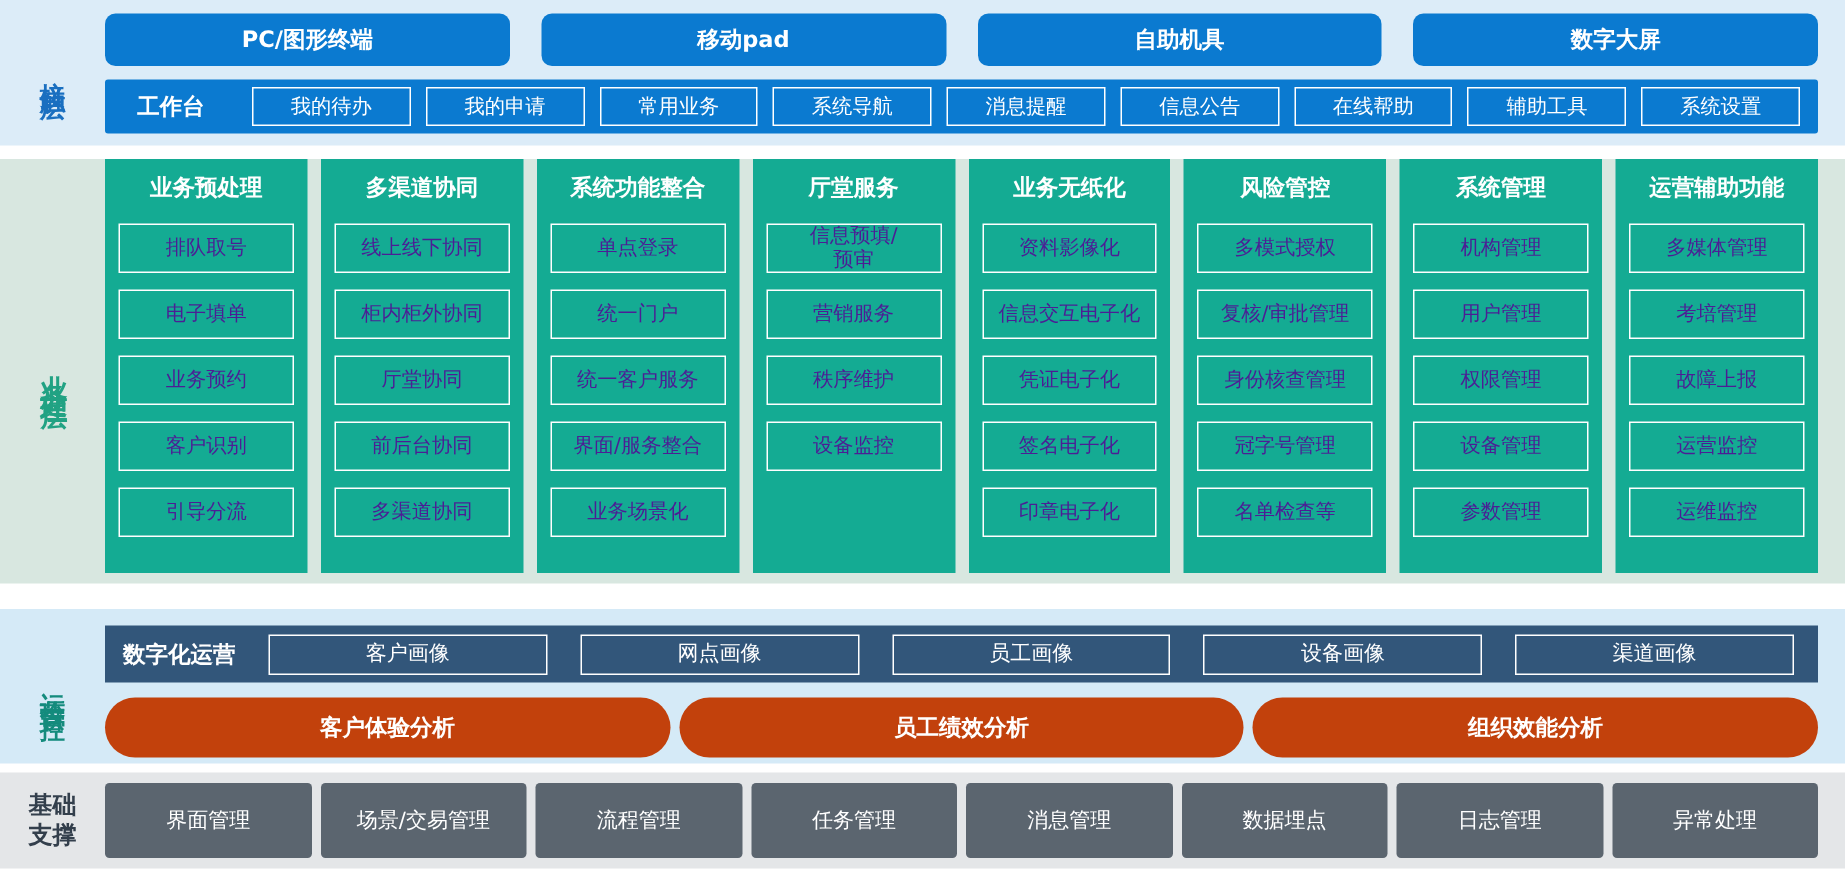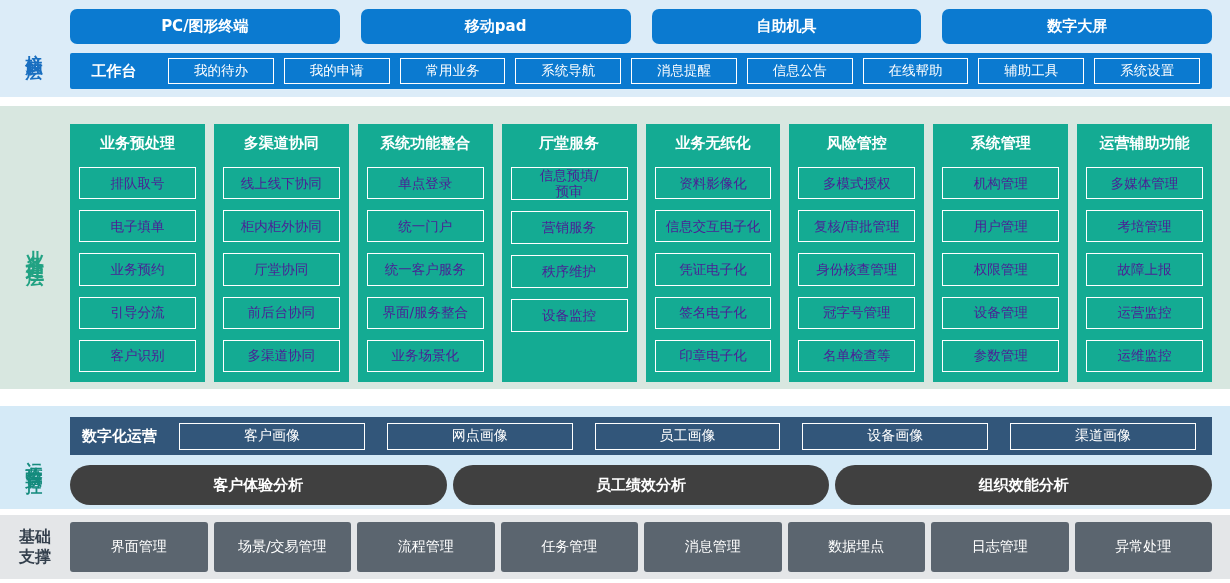--- a/index.html
+++ b/index.html
@@ -18,34 +18,34 @@
   .band1 .band-content { padding-top:9px; }
   .channel-row { display:flex; gap:21px; height:35px; }
   .channel { flex:1; background:#0b7ad0; border-radius:7px; color:#fff; font-weight:bold; font-size:15px; display:flex; align-items:center; justify-content:center; }
   .wb-row { margin-top:9px; height:36px; background:#0b7ad0; border-radius:2px; display:flex; align-items:center; gap:10px; padding-right:12px; }
   .wb-label { width:88px; flex:none; text-align:center; color:#fff; font-weight:bold; font-size:15px; }
   .wb-item { flex:1; height:26px; border:1px solid #ffffff; color:#fff; font-size:13.5px; display:flex; align-items:center; justify-content:center; white-space:nowrap; }
 
   
   .band2 { height:283px; background:#d8e7e0; margin-top:9px; }
   .band2 .vlabel { color:#21a283; font-size:18px; }
-  .band2 .band-content { display:flex; gap:9px; padding-top:18px; padding-bottom:7px; }
+  .band2 .band-content { display:flex; gap:9px; padding-top:0; padding-bottom:7px; }
   .biz-col { flex:1; background:#14ab93; padding:6px 9px 10px; display:flex; flex-direction:column; min-width:0; }
   .col-title { color:#fff; font-weight:bold; font-size:15px; text-align:center; height:26px; line-height:26px; white-space:nowrap; }
   .col-item { height:33px; border:1px solid #ffffff; color:#4c1d95; font-size:13.5px; display:flex; align-items:center; justify-content:center; margin-top:11px; text-align:center; white-space:pre-line; line-height:1.12; }
 
   
   .band3 { height:103px; background:#d5eaf7; margin-top:17px; }
   .band3 .vlabel { color:#148b7d; }
   .band3 .band-content { padding-top:11px; }
   .ops-row1 { height:38px; background:#32567a; display:flex; align-items:center; gap:22px; padding-right:16px; }
   .ops-label { padding-left:12px; color:#fff; font-weight:bold; font-size:15px; white-space:nowrap; flex:none; }
   .portrait { flex:1; height:27px; border:1px solid #ffffff; color:#fff; font-size:14px; display:flex; align-items:center; justify-content:center; white-space:nowrap; }
   .ops-row2 { margin-top:10px; display:flex; gap:6px; height:40px; }
-  .analysis { flex:1; background:#404040; border-radius:20px; color:#fff; font-weight:bold; font-size:15px; display:flex; align-items:center; justify-content:center; }
+  .analysis { flex:1; background:#c2410c; border-radius:20px; color:#fff; font-weight:bold; font-size:15px; display:flex; align-items:center; justify-content:center; }
 
   
   .band4 { height:64px; background:#e4e6e8; margin-top:6px; }
   .fnd-label { color:#333f4c; font-weight:bold; font-size:16px; width:34px; line-height:1.25; word-break:break-all; text-align:center; }
   .band4 .band-content { display:flex; gap:6px; padding-top:7px; padding-bottom:7px; }
   .fnd-item { flex:1; background:#5b656f; border-radius:3px; color:#fff; font-size:14px; display:flex; align-items:center; justify-content:center; white-space:nowrap; }
 </style>
 </head>
 <body>
 
@@ -81,22 +81,22 @@
     <div class="band-label-col">
       <div class="vlabel">业务处理层</div>
     </div>
     <div class="band-content">
 
       <div class="biz-col">
         <div class="col-title">业务预处理</div>
         <div class="col-item">排队取号</div>
         <div class="col-item">电子填单</div>
         <div class="col-item">业务预约</div>
+        <div class="col-item">客户识别</div>
         <div class="col-item">引导分流</div>
-        <div class="col-item">客户识别</div>
       </div>
 
       <div class="biz-col">
         <div class="col-title">多渠道协同</div>
         <div class="col-item">线上线下协同</div>
         <div class="col-item">柜内柜外协同</div>
         <div class="col-item">厅堂协同</div>
         <div class="col-item">前后台协同</div>
         <div class="col-item">多渠道协同</div>
       </div>

